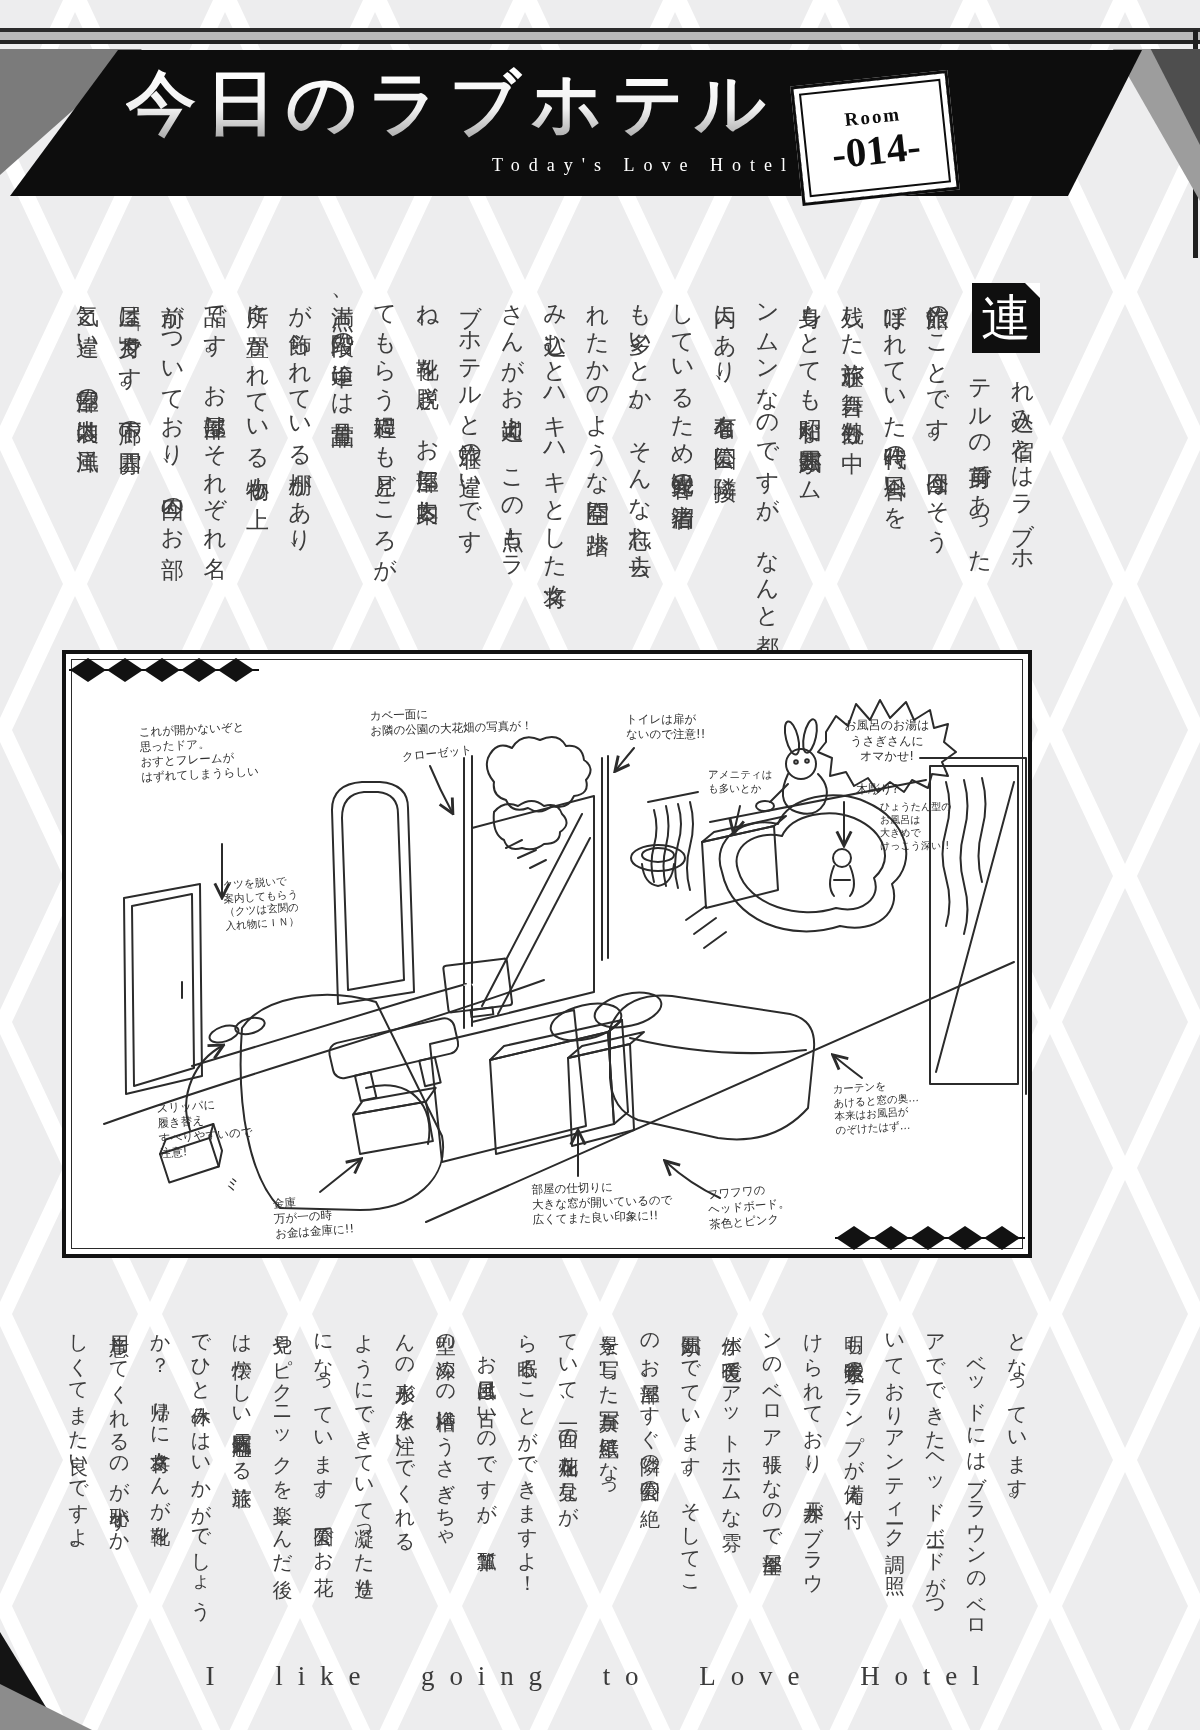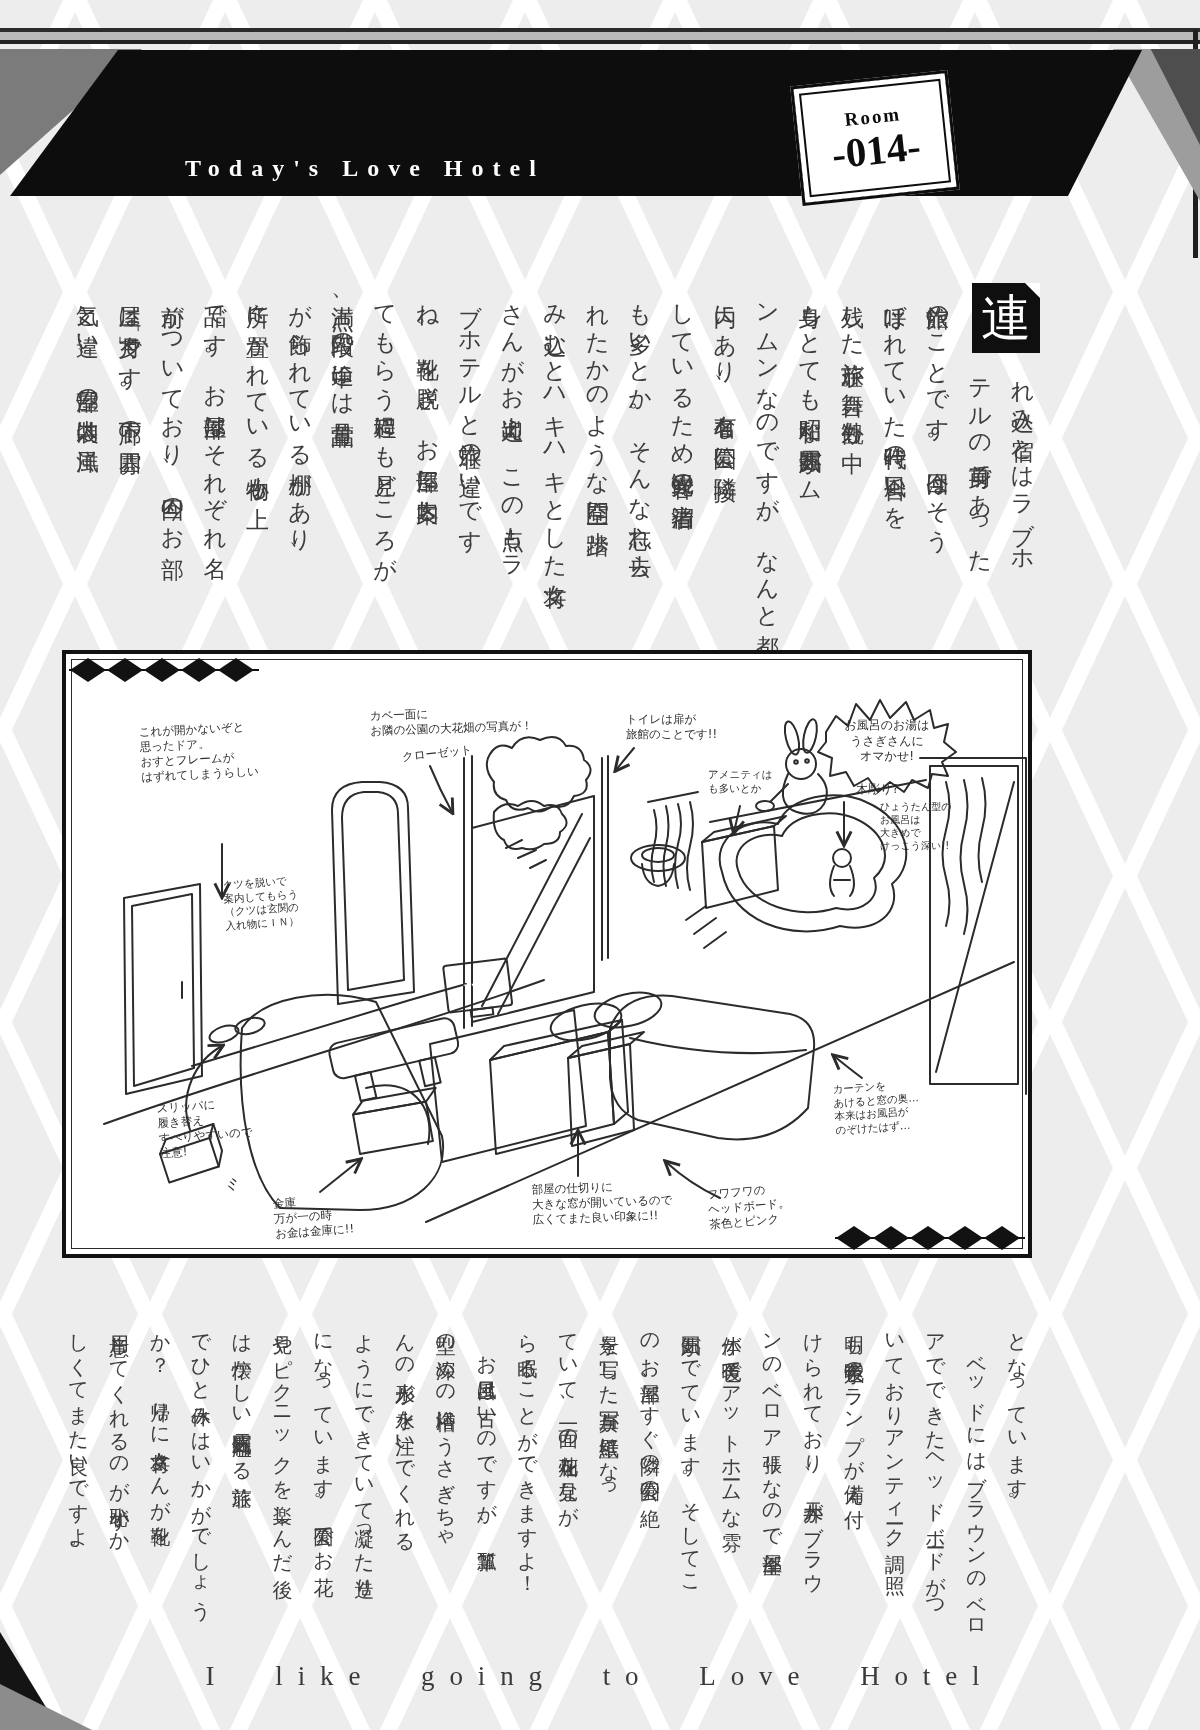--- a/index.html
+++ b/index.html
@@ -18,22 +18,22 @@
   .tri-right-light{position:absolute;right:0;top:4px;width:128px;height:152px;background:#9d9d9d;
     clip-path:polygon(32% 0,100% 0,100% 100%);}
   .tri-right-dark{position:absolute;right:0;top:4px;width:58px;height:96px;background:#4e4e4e;
     clip-path:polygon(15% 0,100% 0,100% 100%);}
   .banner{position:absolute;left:0;top:0;width:1200px;height:160px;background:#0d0d0d;
     clip-path:polygon(118px 5px,1142px 5px,1068px 151px,10px 151px);}
   .title{position:absolute;left:126px;top:12px;
     font-family:"Liberation Serif","DejaVu Serif",serif;font-size:70px;font-weight:600;letter-spacing:10px;
     background:linear-gradient(180deg,#ffffff 15%,#f0f0f0 55%,#8d8d8d 100%);
     -webkit-background-clip:text;background-clip:text;color:transparent;}
-  .subtitle{position:absolute;left:185px;top:110px;width:610px;text-align:left;color:#ffffff;
-    font-family:"Liberation Serif","DejaVu Serif",serif;font-size:24px;letter-spacing:9px;font-weight:bold;}
+  .subtitle{position:absolute;left:185px;top:110px;width:610px;text-align:right;color:#ffffff;
+    font-family:"Liberation Serif","DejaVu Serif",serif;font-size:18px;letter-spacing:9px;}
   .ticket{position:absolute;left:796px;top:33px;width:152px;height:114px;background:#fff;
     border:3px solid #0d0d0d;box-shadow:inset 0 0 0 5px #fff, inset 0 0 0 7px #0d0d0d;
     transform:rotate(-6deg);display:flex;flex-direction:column;align-items:center;justify-content:center;}
   .room-label{font-family:"Liberation Serif","DejaVu Serif",serif;font-size:19px;font-weight:bold;
     letter-spacing:2px;color:#0d0d0d;}
   .room-number{font-family:"Liberation Serif","DejaVu Serif",serif;font-size:41px;font-weight:bold;
     color:#0d0d0d;line-height:1;margin-top:2px;}
 
   
   .vblock{position:absolute;}
@@ -110,20 +110,21 @@
 
 <div class="page">
 
   <div class="top-stripe"></div>
   <div class="edge-line"></div>
   <div class="banner-wrap">
     <div class="tri-left"></div>
     <div class="tri-right-light"></div>
     <div class="tri-right-dark"></div>
     <div class="banner">
+      <div class="title">今日のラブホテル</div>
       <div class="subtitle">Today's Love Hotel</div>
     </div>
     <div class="ticket">
       <div class="room-label">Room</div>
       <div class="room-number">-014-</div>
     </div>
   </div>
 
   <div class="vblock text-top">
     <div class="cols">
@@ -370,21 +371,21 @@
 案内してもらう
 （クツは玄関の
 入れ物にＩＮ）</div>
 
   <div class="anno">クローゼット</div>
 
   <div class="anno">カベ一面に
 お隣の公園の大花畑の写真が！</div>
 
   <div class="anno">トイレは扉が
-旅館のことです!!</div>
+ないので注意!!</div>
 
   <div class="anno">アメニティは
 も多いとか</div>
 
   <div class="anno">お風呂のお湯は
 うさぎさんに
 オマかせ!</div>
 
   <div class="anno">木彫り?</div>
 

